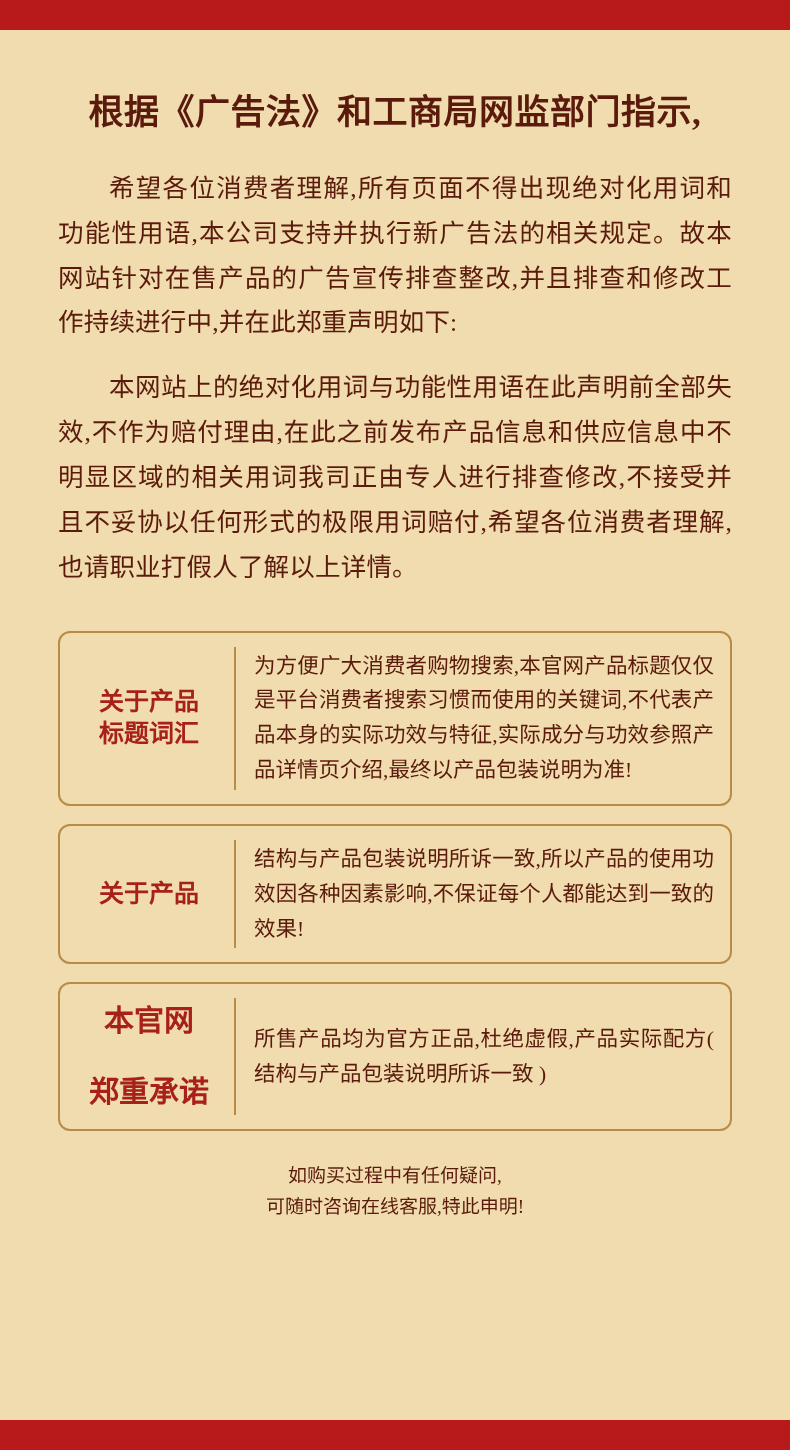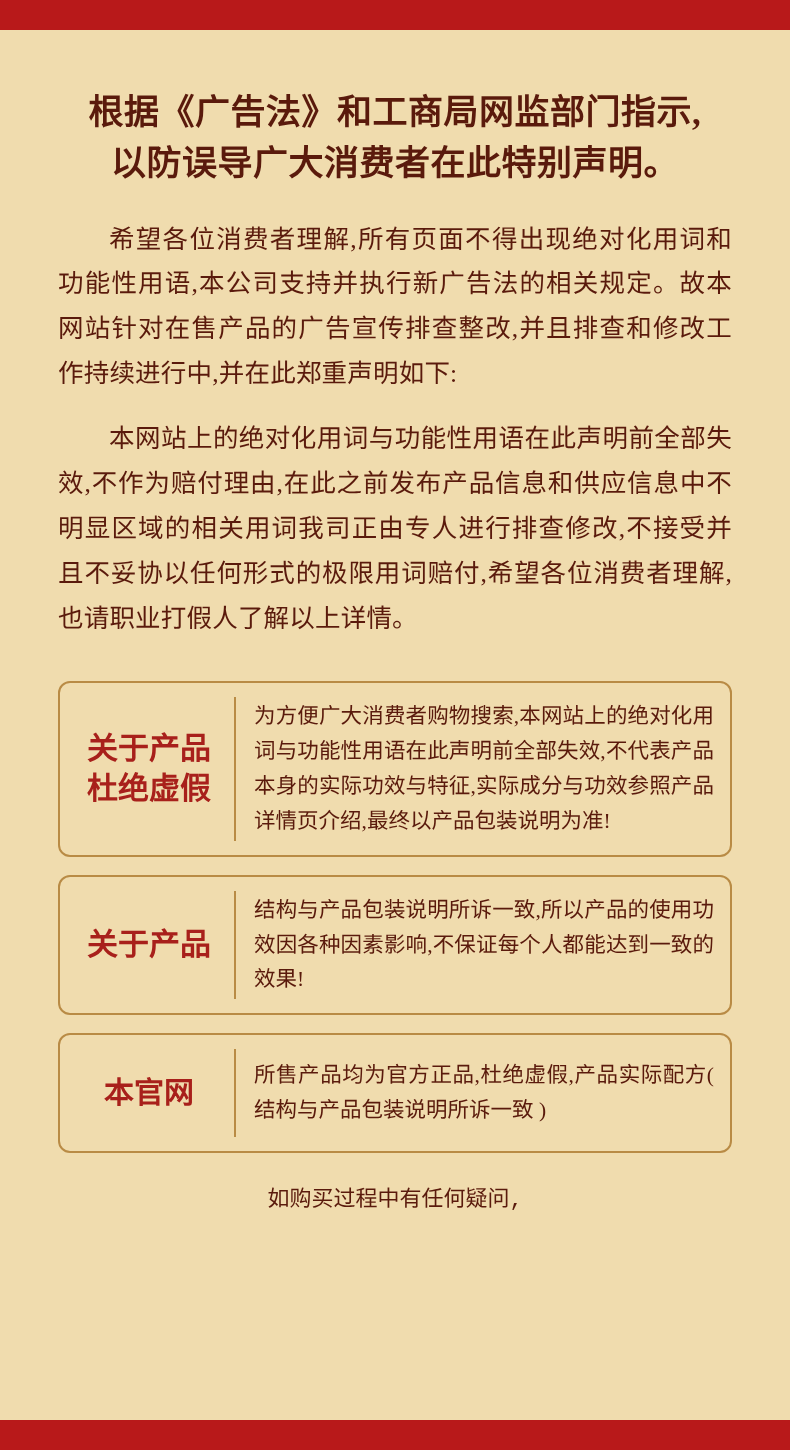--- a/index.html
+++ b/index.html
@@ -67,21 +67,21 @@
     padding: 14px 10px 14px 4px;
   }
   .card-title {
     flex: 0 0 172px;
     display: flex;
     flex-direction: column;
     align-items: center;
     justify-content: center;
     color: #a8201b;
     font-weight: bold;
-    font-size: 31px;
+    font-size: 25px;
     line-height: 1.28;
     border-right: 2px solid #b98b45;
     padding: 4px 10px;
     box-sizing: border-box;
     text-align: center;
   }
   .card-body {
     flex: 1 1 auto;
     color: #5a1a0c;
     font-size: 21.5px;
@@ -92,66 +92,66 @@
     align-items: center;
   }
   .card.card-3 .card-title {
     font-size: 30px;
     gap: 32px;
   }
   .footer {
     margin-top: 30px;
     text-align: center;
     color: #5a1a0c;
-    font-size: 22px;
+    font-size: 19px;
     line-height: 1.6;
-    font-family: Liberation Mono, monospace;
   }
   .footer .f-line {
     display: block;
   }
 </style>
 </head>
 <body>
 
 <div class="page">
   <div class="panel">
 
     <div class="headline">
       <span>根据《广告法》和工商局网监部门指示,</span>
-      <span class="line2">以防误导广大消费者在此特别声明。</span>
     </div>
 
     <p class="body-para first">希望各位消费者理解,所有页面不得出现绝对化用词和功能性用语,本公司支持并执行新广告法的相关规定。故本网站针对在售产品的广告宣传排查整改,并且排查和修改工作持续进行中,并在此郑重声明如下:</p>
     <p class="body-para second">本网站上的绝对化用词与功能性用语在此声明前全部失效,不作为赔付理由,在此之前发布产品信息和供应信息中不明显区域的相关用词我司正由专人进行排查修改,不接受并且不妥协以任何形式的极限用词赔付,希望各位消费者理解,也请职业打假人了解以上详情。</p>
 
     <div class="cards">
 
       <div class="card card-1">
         <div class="card-title">
           <span>关于产品</span>
-          <span>杜绝虚假</span>
+          <span>标题词汇</span>
         </div>
-        <div class="card-body">为方便广大消费者购物搜索,本网站上的绝对化用词与功能性用语在此声明前全部失效,不代表产品本身的实际功效与特征,实际成分与功效参照产品详情页介绍,最终以产品包装说明为准!</div>
+        <div class="card-body">为方便广大消费者购物搜索,本官网产品标题仅仅是平台消费者搜索习惯而使用的关键词,不代表产品本身的实际功效与特征,实际成分与功效参照产品详情页介绍,最终以产品包装说明为准!</div>
       </div>
 
       <div class="card card-2">
         <div class="card-title">
           <span>关于产品</span>
         </div>
         <div class="card-body">结构与产品包装说明所诉一致,所以产品的使用功效因各种因素影响,不保证每个人都能达到一致的效果!</div>
       </div>
 
       <div class="card card-3">
         <div class="card-title">
           <span>本官网</span>
+          <span>郑重承诺</span>
         </div>
         <div class="card-body">所售产品均为官方正品,杜绝虚假,产品实际配方( 结构与产品包装说明所诉一致 )</div>
       </div>
 
     </div>
 
     <div class="footer">
       <span class="f-line">如购买过程中有任何疑问,</span>
+      <span class="f-line">可随时咨询在线客服,特此申明!</span>
     </div>
 
   </div>
 </div>
 
 </body></html>

